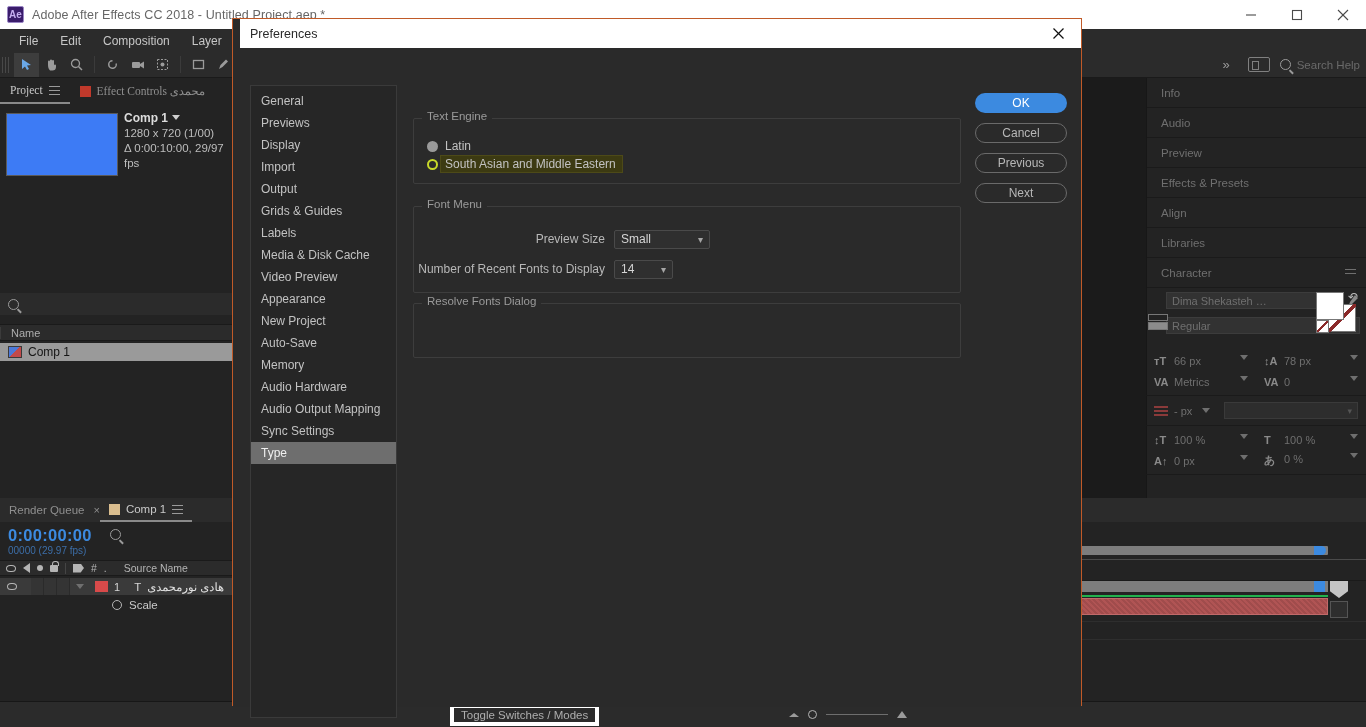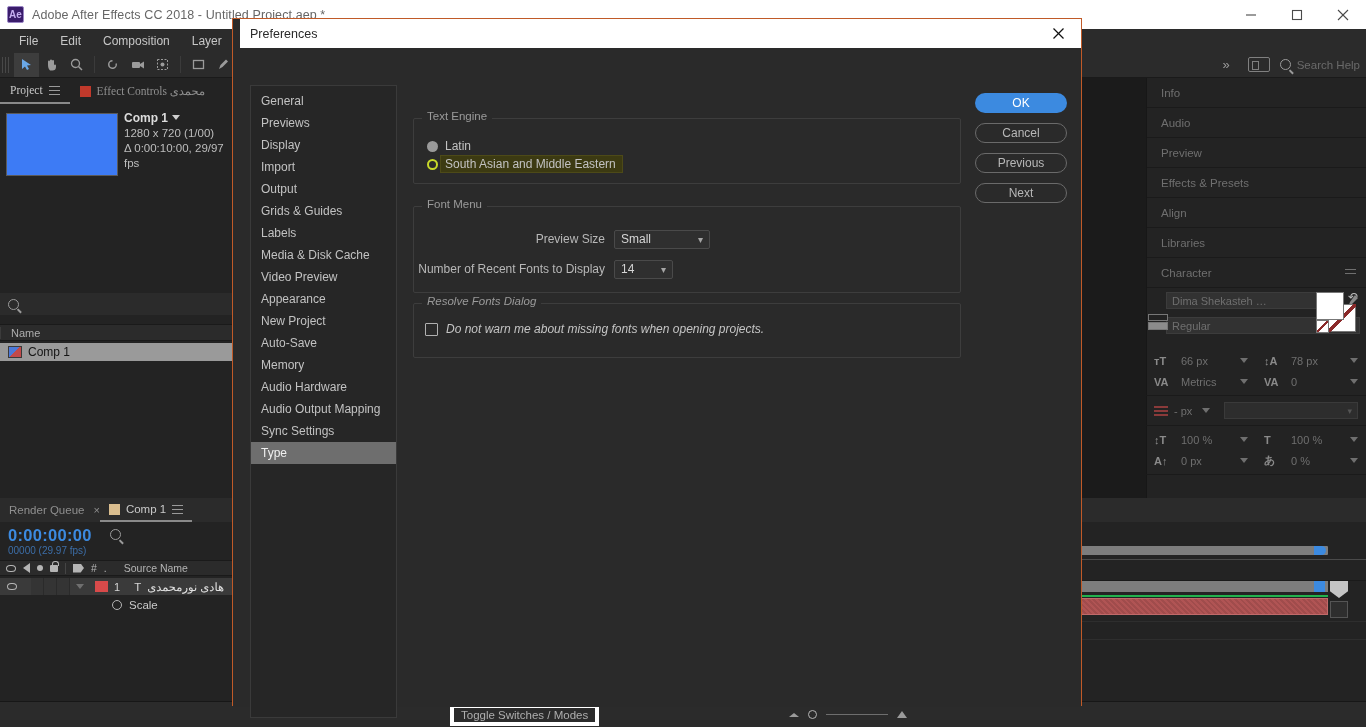--- a/index.html
+++ b/index.html
@@ -187,21 +187,21 @@
   .cb-none { position: absolute; left: 0; top: 28px; width: 13px; height: 13px; background: #fff;
      border: 1px solid #777; }
   .cb-none:after { content:""; position:absolute; left:0; top:0; width:11px; height:11px;
      background: linear-gradient(135deg,transparent 42%,#8b2a2a 42%,#8b2a2a 58%,transparent 58%); }
   .swapar { position: absolute; right: 0; top: -2px; font-size: 12px; color: #bdbdbd; }
   .bwsw { position: absolute; left: 2px; top: 26px; width: 20px; height: 16px; }
   .bwsw .a { position: absolute; left:0; top:0; width:20px; height:7px; background:#222; border:1px solid #777;}
   .bwsw .b { position: absolute; left:0; top:8px; width:20px; height:8px; background:#8c8c8c; border:1px solid #777;}
   .metrics-grid { position: absolute; left: 0; top: 62px; width: 220px; }
   .mrow { display: flex; height: 21px; align-items: center; }
-  .mcell { width: 110px; display: flex; align-items: center; gap: 10px; padding-left: 8px;
+  .mcell { width: 110px; display: flex; gap: 3px; padding-left: 8px;
      font-size: 11px; color: #6f6f6f; }
   .mico { font-size: 11px; color: #8a8a8a; font-weight: bold; min-width: 17px; }
   .mdd { margin-left: auto; margin-right: 8px; width: 0; height: 0;
      border-left: 4px solid transparent; border-right: 4px solid transparent; border-top: 5px solid #6f6f6f; }
   .msep { height: 1px; background: #1a1a1a; margin: 3px 0; }
   .justrow { display: flex; align-items: center; padding: 3px 8px; gap: 6px; }
   .jlines { width: 14px; height: 10px;
      background: repeating-linear-gradient(180deg,#8a3a3a 0 2px,transparent 2px 4px); }
   .jbox { flex: 1; height: 17px; background: #2d2d2d; border: 1px solid #3a3a3a;
      display: flex; align-items: center; }
@@ -231,21 +231,21 @@
      font-size: 12px; color: #c2c2c2; }
   .pl-item.sel { background: #6e6e6e; color: #f0f0f0; }
 
   .fieldset { position: absolute; background: transparent; }
   .fs-legend { position: absolute; left: 9px; top: -8px; background: #2a2a2a;
      padding: 0 5px; font-size: 11.5px; color: #9a9a9a; }
   .fs-box { border: 1px solid #3d3d3d; border-radius: 2px; width: 100%; height: 100%; }
 
   #fsTextEngine { left: 180px; top: 70px; width: 548px; height: 66px; }
   #fsFontMenu { left: 180px; top: 158px; width: 548px; height: 87px; }
-  #fsResolve { left: 180px; top: 255px; width: 548px; height: 55px; font-style: italic; }
+  #fsResolve { left: 180px; top: 255px; width: 548px; height: 55px; }
 
   .radiorow { display: flex; align-items: center; gap: 7px; height: 18px; padding-left: 14px; }
   .radio { width: 11px; height: 11px; border-radius: 50%; }
   .radio.plain { background: #9a9a9a; }
   .radio.focus { border: 2px solid #c8d92a; background: transparent; }
   .rlabel { font-size: 12px; color: #c2c2c2; }
   .rhl { background: #3c3a12; outline: 1px solid #4d4a18; padding: 1px 6px 1px 4px; margin-left: -4px; }
 
   .frow { display: flex; align-items: center; height: 22px; }
   .flabel { font-size: 12px; color: #b8b8b8; text-align: right; }
@@ -669,24 +669,20 @@
           <span class="dd" style="width:59px;margin-left:9px">
             <span>14</span>
             <span class="cv">▾</span>
           </span>
         </div>
       </div>
 
       <div class="fieldset" id="fsResolve">
         <div class="fs-box"></div>
         <span class="fs-legend">Resolve Fonts Dialog</span>
-        <div class="cbrow" style="position:absolute;left:0;top:19px;width:100%">
-          <span class="cbox"></span>
-          <span class="cblabel">Do not warn me about missing fonts when opening projects.</span>
-        </div>
       </div>
 
       <div class="dlg-buttons">
         <div class="btn primary">OK</div>
         <div class="btn ghost">Cancel</div>
         <div class="btn ghost">Previous</div>
         <div class="btn ghost">Next</div>
       </div>
 
     </div>

